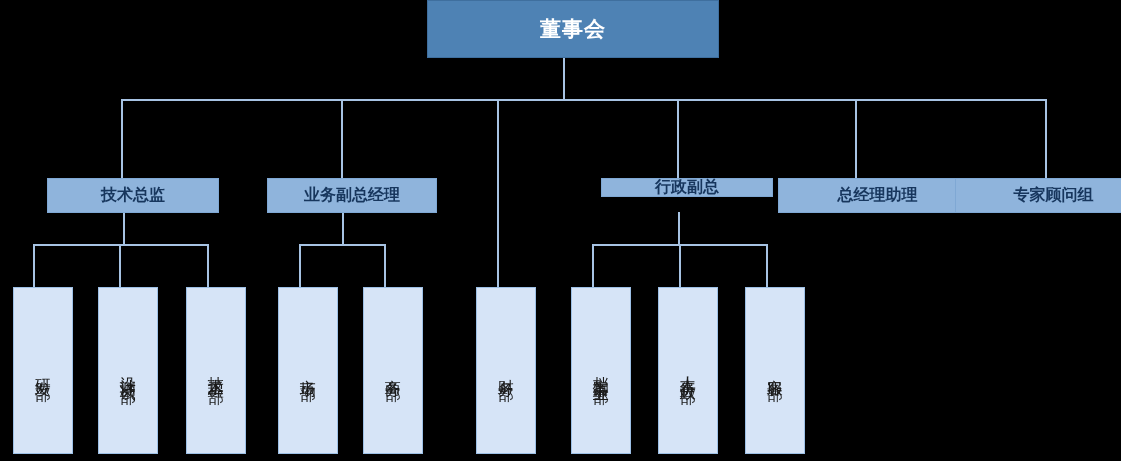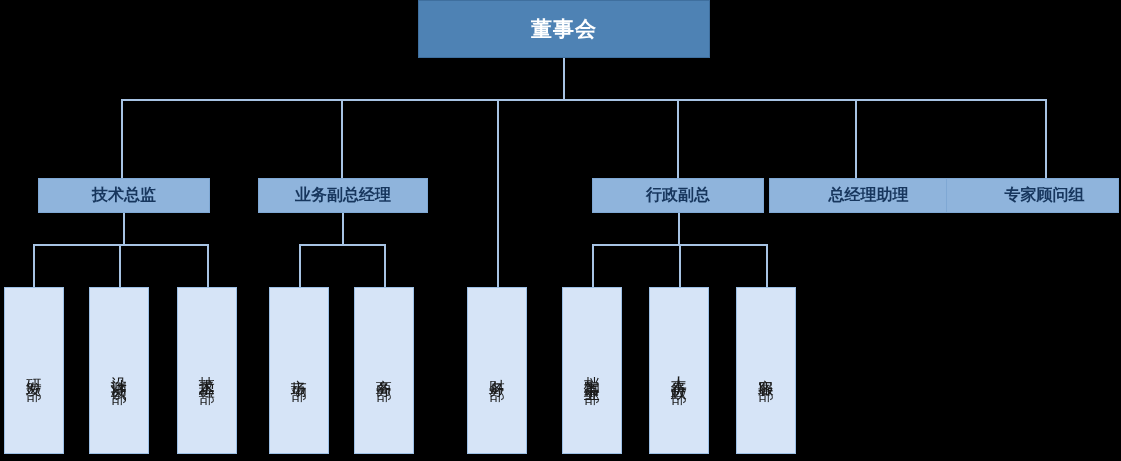--- a/index.html
+++ b/index.html
@@ -24,20 +24,21 @@
   .conn.v { width: 2px; }
   .conn.h { height: 2px; }
 
   
   .node {
     position: absolute;
     box-sizing: border-box;
     display: flex;
     align-items: center;
     justify-content: center;
+    margin-left: 9px;
   }
 
   .node.root {
     background: #4e82b4;
     border: 1px solid #3f6f9e;
     color: #ffffff;
     font-weight: bold;
     font-size: 21px;
     letter-spacing: 1px;
   }
@@ -103,21 +104,21 @@
   <div class="node root" style="left:418px; top:0px; width:292px; height:58px;">
     <span>董事会</span>
   </div>
 
   <div class="node level2" style="left:258px; top:178px; width:170px; height:35px;">
     <span>业务副总经理</span>
   </div>
   <div class="node level2" style="left:38px; top:178px; width:172px; height:35px;">
     <span>技术总监</span>
   </div>
-  <div class="node level2" style="left:592px; top:178px; width:172px; height:35px;">
+  <div class="node level2" style="left:592px; top:178px; width:172px; height:19px;">
     <span>行政副总</span>
   </div>
   <div class="node level2" style="left:769px; top:178px; width:199px; height:35px;">
     <span>总经理助理</span>
   </div>
   <div class="node level2" style="left:946px; top:178px; width:173px; height:35px;padding-left:24px;">
     <span>专家顾问组</span>
   </div>
 
   <div class="node leaf" style="left:4px; top:287px; width:60px; height:167px;">

